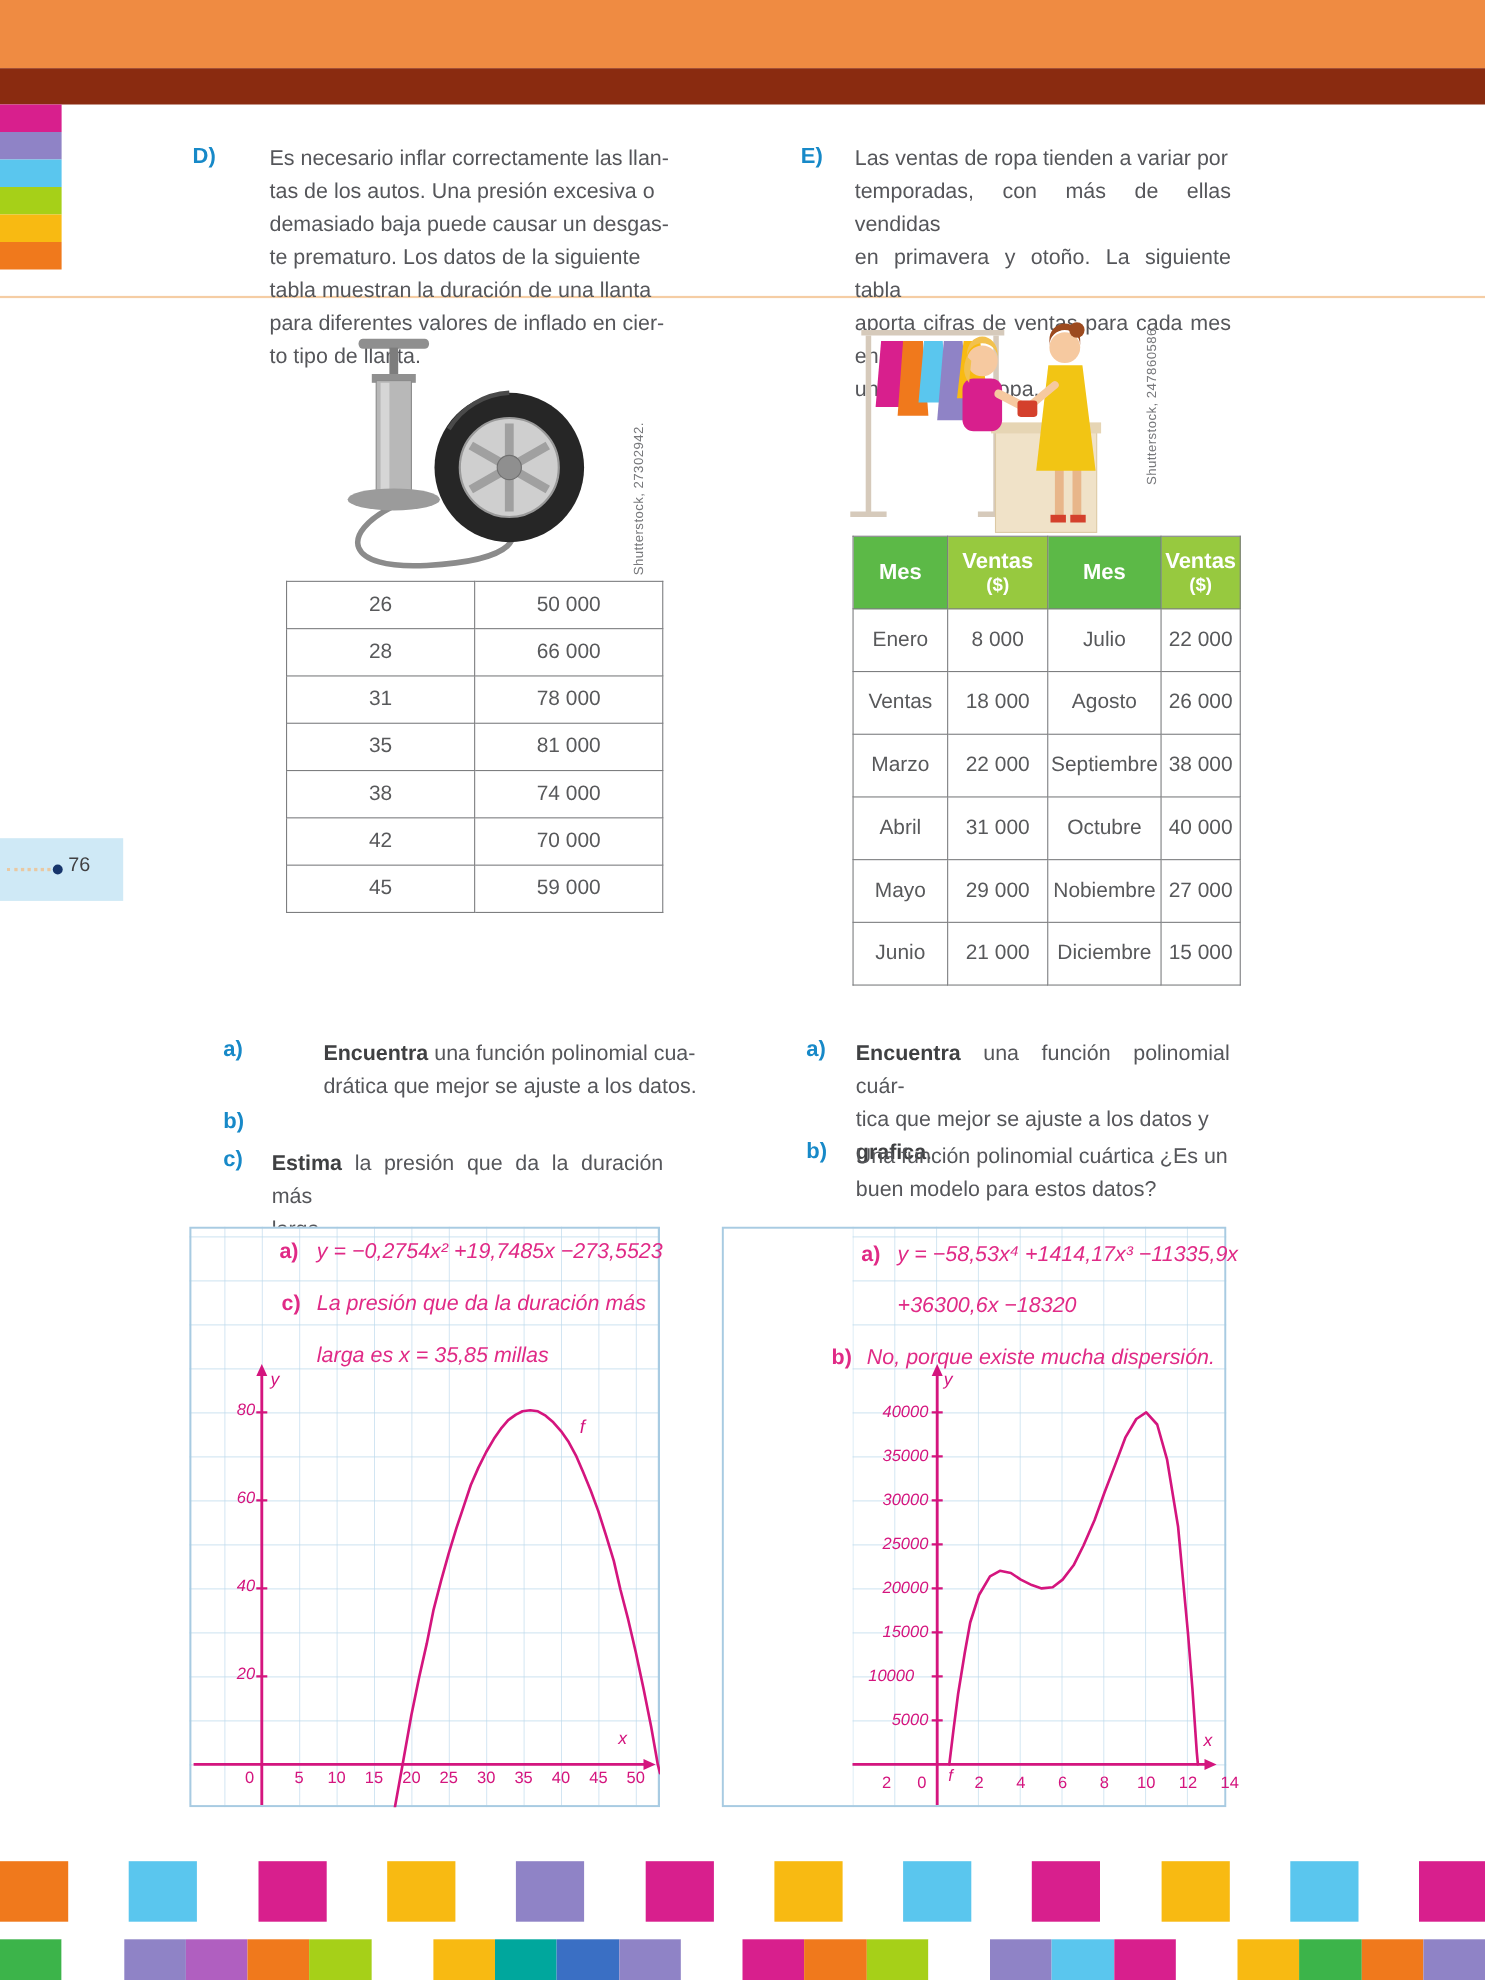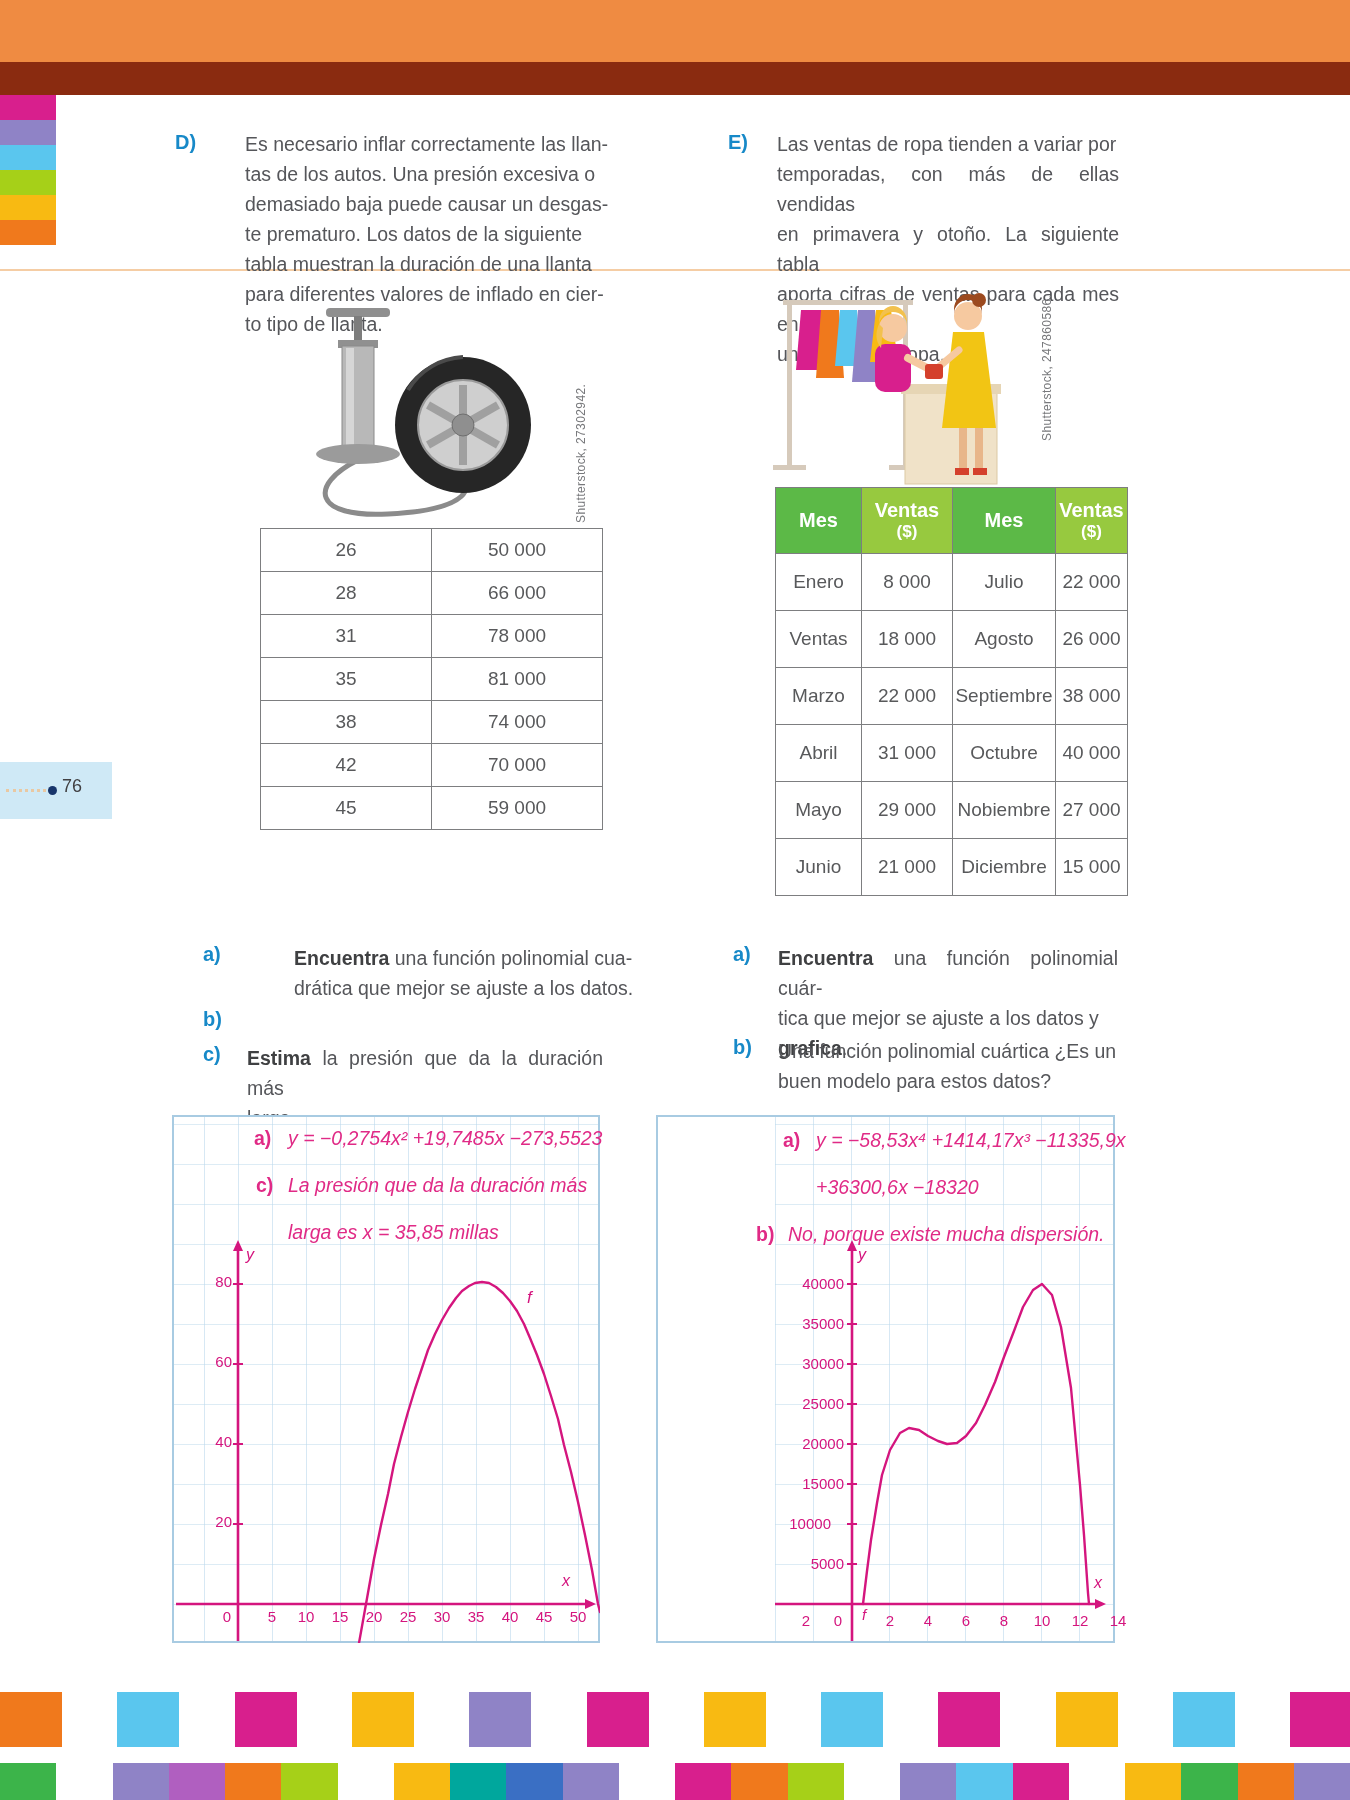--- a/index.html
+++ b/index.html
@@ -7,21 +7,21 @@
         font-family:"Liberation Sans", sans-serif;color:#4f5153;}
   .abs{position:absolute;}
   .body-text{font-size:19.5px;line-height:30px;text-align:justify;white-space:pre-line;color:#55565a;}
   .q-label,.ex-label{color:#1789c8;font-weight:bold;font-size:20px;}
   .lead{font-weight:bold;color:#3f4042;}
   .pink{color:#e02a86;}
   .ans{font-size:19.5px;font-style:italic;white-space:nowrap;}
   .ans-label{font-weight:bold;font-style:normal;font-size:19.5px;}
   .tick{color:#d4157e;font-size:15px;line-height:18px;}
   .tick-c{text-align:center;}
-  .tick-r{text-align:right;}
+  .tick-r{text-align:right;font-style:italic;}
   .axis-letter{color:#d4157e;font-size:16px;font-style:italic;}
   table{border-collapse:collapse;table-layout:fixed;}
   .dtable td,.dtable th{border:1.6px solid #7d7e80;text-align:center;vertical-align:middle;
         font-size:19px;color:#58595b;background:#fff;}
   .dtable .hd{color:#fff;font-weight:bold;font-size:20px;line-height:1.15;}
   .hd .sub{font-size:17px;font-weight:bold;}
   .credit{font-size:12px;color:#77787b;writing-mode:vertical-rl;transform:rotate(180deg);letter-spacing:.4px;}
 </style>
 </head>
 <body>

